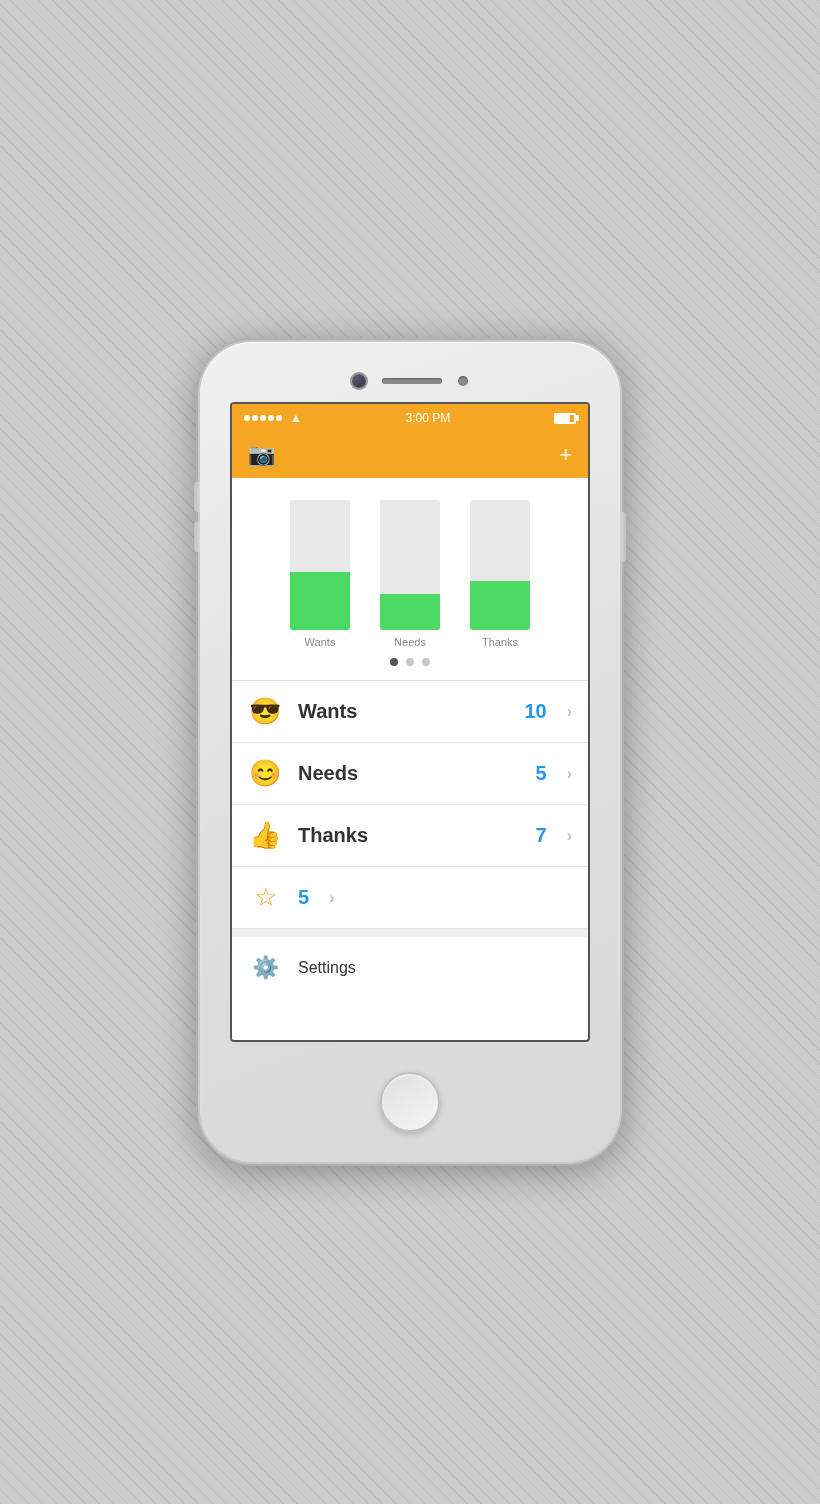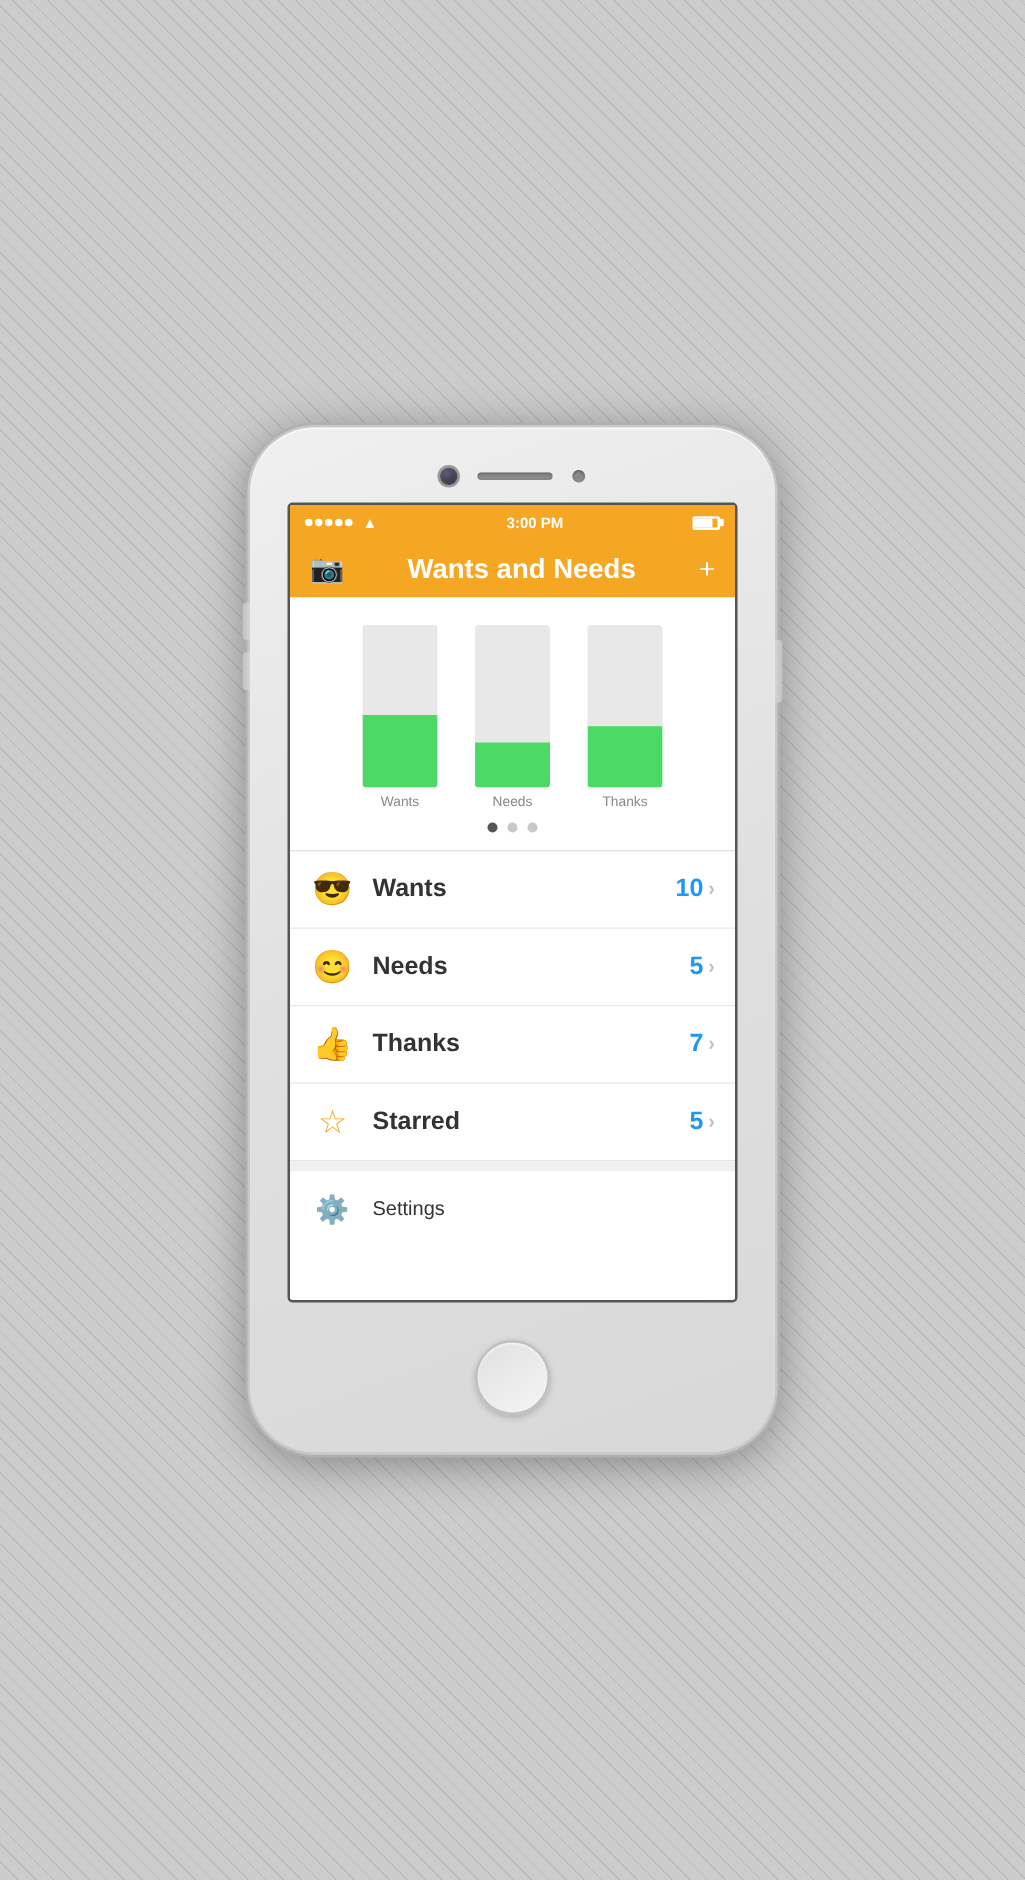--- a/index.html
+++ b/index.html
@@ -135,21 +135,21 @@
       background: white;
     }
 
     .wifi-icon {
       font-size: 12px;
       margin-left: 4px;
     }
 
     .status-time {
       font-size: 12px;
-      font-weight: 700;
+      font-weight: 400;
     }
 
     .status-right {
       display: flex;
       align-items: center;
       gap: 4px;
     }
 
     .battery-icon {
       width: 22px;
@@ -299,21 +299,21 @@
       font-size: 20px;
       font-weight: 600;
       color: #333;
       flex: 1;
     }
 
     .list-count {
       font-size: 20px;
       font-weight: 700;
       color: #2196F3;
-      margin-right: 4px;
+      margin-right: 20px;
     }
 
     .list-chevron {
       color: #c0c0c0;
       font-size: 16px;
       font-weight: 700;
     }
 
     
     .settings-section {
@@ -402,21 +402,20 @@
       <span class="status-time">3:00 PM</span>
       <div class="status-right">
         <div class="battery-icon">
           <div class="battery-fill"></div>
         </div>
       </div>
     </div>
 
     <div class="nav-bar">
       <span class="nav-icon">📷</span>
-      <span class="nav-title">Wants and Needs</span>
       <span class="nav-icon">+</span>
     </div>
 
     <div class="chart-area">
       <div class="bars-container">
         <div class="bar-group">
           <div class="bar-wrapper">
             <div class="bar-fill" style="height: 45%;"></div>
           </div>
           <span class="bar-label">Wants</span>
@@ -459,21 +458,20 @@
 
       <div class="list-item">
         <div class="list-icon icon-orange">👍</div>
         <span class="list-label">Thanks</span>
         <span class="list-count">7</span>
         <span class="list-chevron">›</span>
       </div>
 
       <div class="list-item">
         <div class="list-icon icon-orange">☆</div>
-        <span class="list-label">Starred</span>
         <span class="list-count">5</span>
         <span class="list-chevron">›</span>
       </div>
     </div>
 
     <div class="settings-section">
       <div class="settings-item">
         <div class="settings-icon">⚙️</div>
         <span class="settings-label">Settings</span>
       </div>

